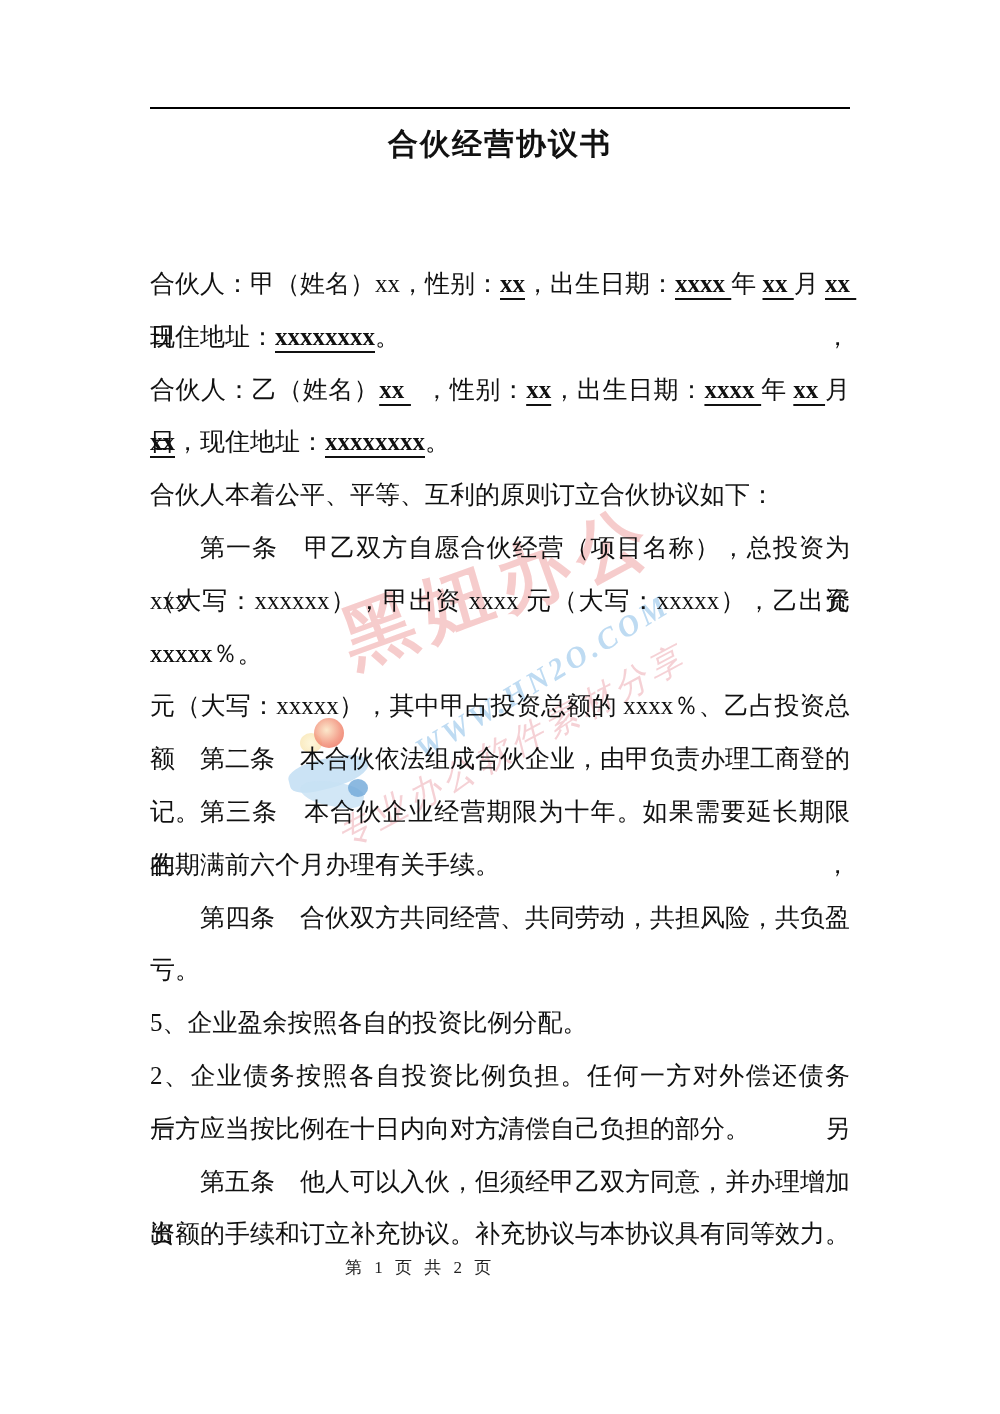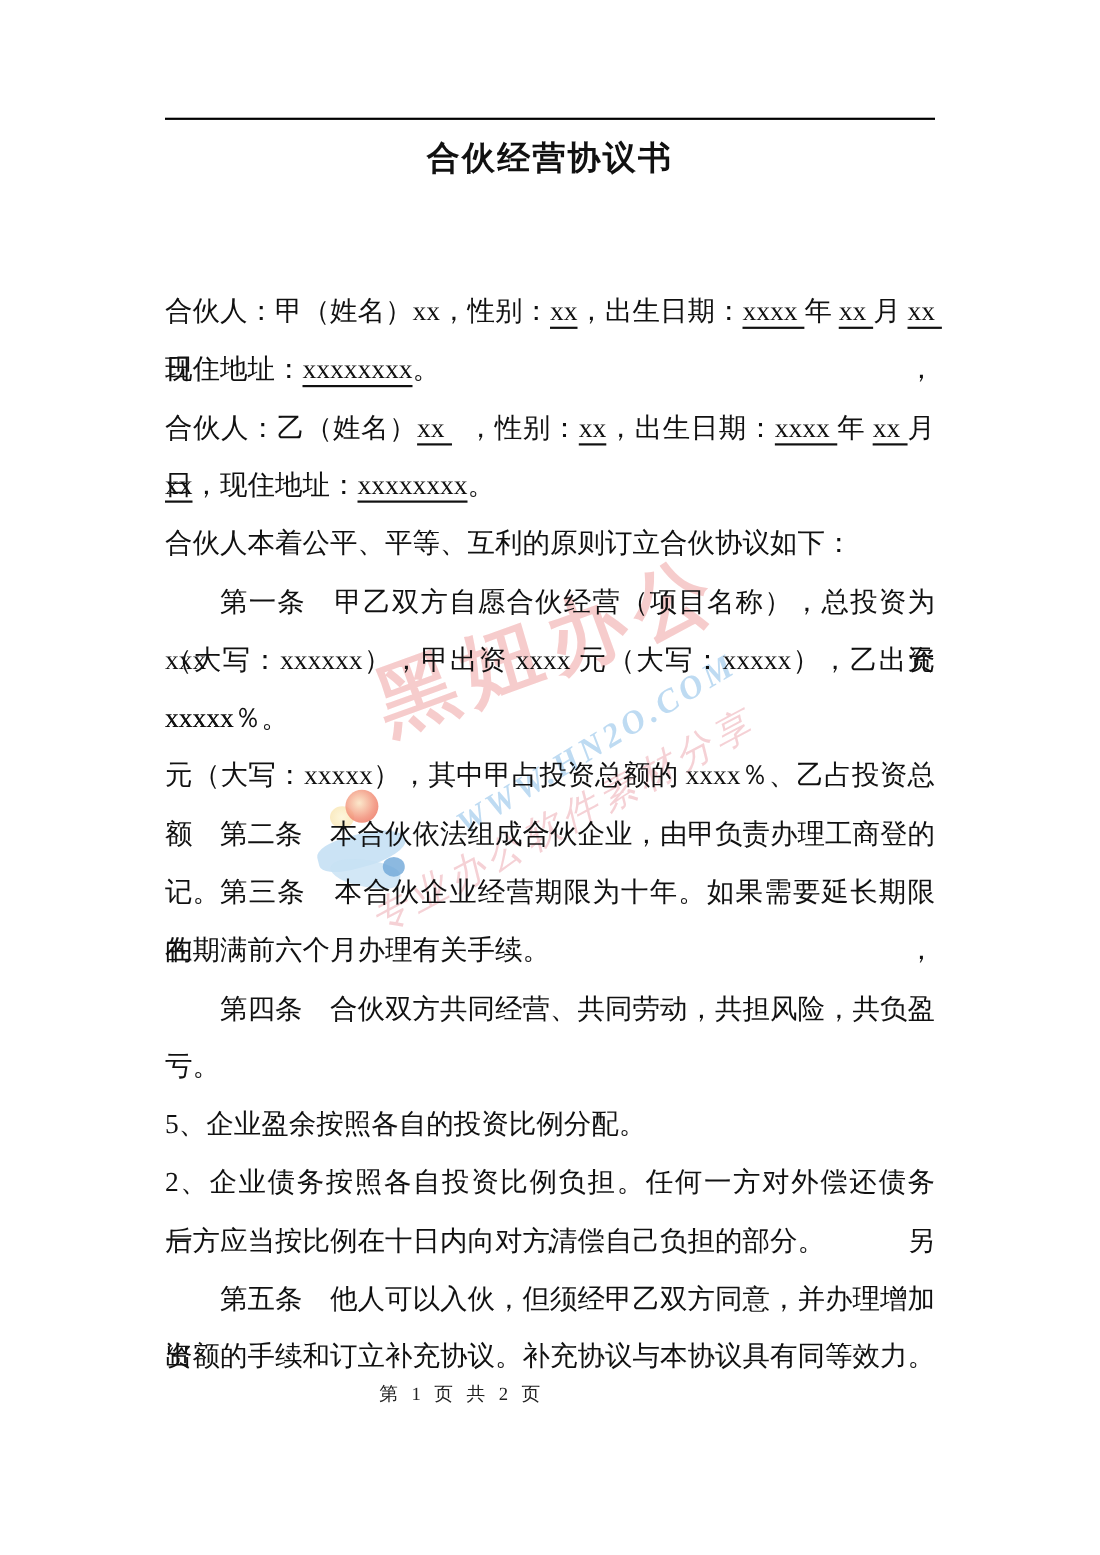--- a/index.html
+++ b/index.html
@@ -69,21 +69,21 @@
   .doc-body {
     position:absolute; left:150px; top:258px; width:700px; z-index:1;
   }
   .line {
     height:52.8px; line-height:52.8px;
     font-size:25px; white-space:pre-wrap;
     text-align:left;
   }
   .line.j { text-align:justify; text-align-last:justify; }
   .line.ind { text-indent:50px; }
-  .u { text-decoration:underline; text-underline-offset:6px; text-decoration-thickness:1.5px; }
+  .u { text-decoration:underline; text-underline-offset:6px; text-decoration-thickness:1.5px;font-weight:bold; }
   .doc-footer {
     position:absolute; left:0; width:840px; top:1256px;
     text-align:center; font-size:17px; letter-spacing:4px; color:#222;
     z-index:1;
   }
 </style>
 </head>
 <body>
 
 <div class="page">

